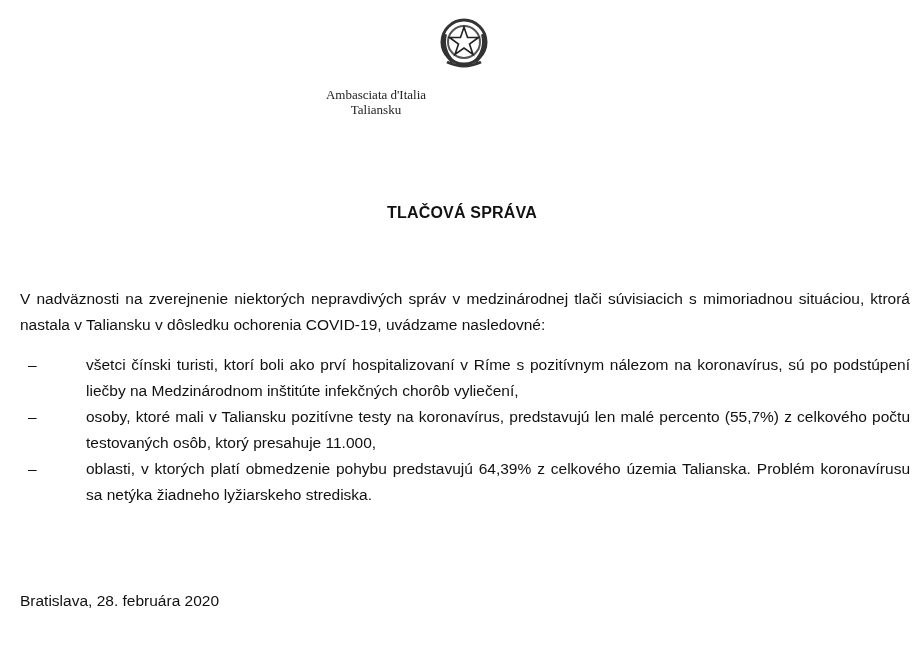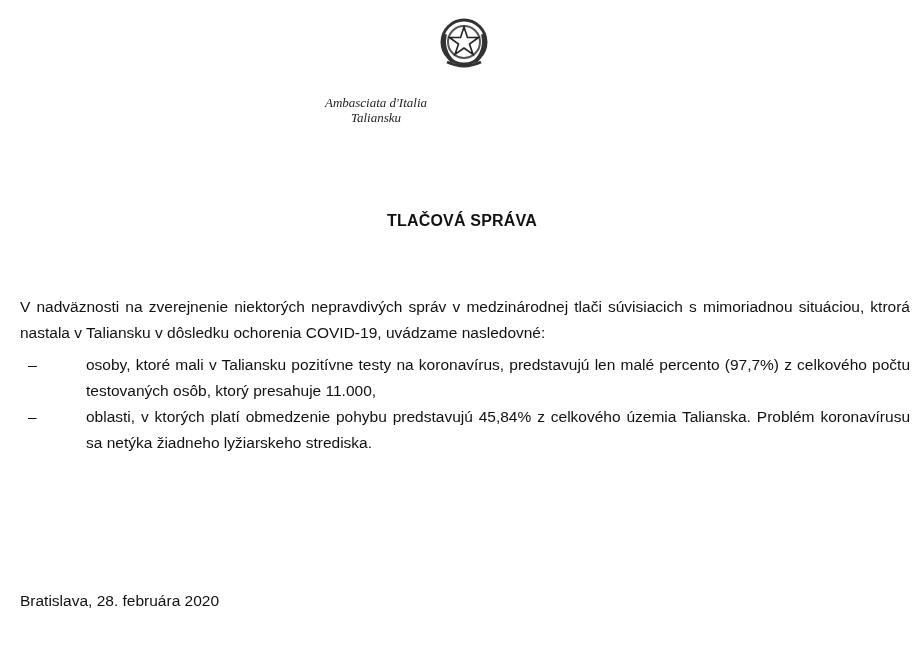--- a/index.html
+++ b/index.html
@@ -1,23 +1,23 @@
 <!DOCTYPE html>
 <html><head>
 <meta charset="utf-8">
 <style>
   html, body { margin:0; padding:0; background:#ffffff; }
   body { width:924px; height:660px; position:relative; overflow:hidden; color:#111; }
   .emblem { position:absolute; left:437px; top:14px; width:54px; height:58px; }
   .emb-name { position:absolute; left:0; width:752px; text-align:center;
-    font-family:"Liberation Serif", serif; font-style:italic; font-size:13px; line-height:15px; color:#222;margin-top:8px; }
-  .title { position:absolute; top:212px; left:0; width:924px; text-align:center;
+    font-family:"Liberation Serif", serif; font-size:13px; line-height:15px; color:#222; }
+  .title { position:absolute; top:204px; left:0; width:924px; text-align:center;
     font-family:"Liberation Sans", sans-serif; font-weight:bold; font-size:16px; letter-spacing:0.2px; }
   .body-text { font-family:"Liberation Sans", sans-serif; font-size:15.5px; line-height:26px; color:#111; }
-  .intro { position:absolute; left:20px; top:286px; width:890px; text-align:justify;margin-top:8px; }
+  .intro { position:absolute; left:20px; top:286px; width:890px; text-align:justify; }
   .list { position:absolute; left:28px; top:352px; width:882px; margin:0; padding:0; list-style:none; }
   .list li { position:relative; padding-left:58px; text-align:justify; }
   .list .dash { position:absolute; left:0; top:0; }
   .date { position:absolute; left:20px; top:588px; }
 </style>
 </head>
 <body>
 
 <div class="emblem">
   <svg width="54" height="58" viewBox="0 0 54 58">
@@ -31,24 +31,25 @@
 <div class="emb-name" style="top:87px">Ambasciata d'Italia</div>
 <div class="emb-name" style="top:102px">Taliansku</div>
 
 <div class="title">TLAČOVÁ SPRÁVA</div>
 
 <div class="intro body-text">V nadväznosti na zverejnenie niektorých nepravdivých správ v medzinárodnej tlači súvisiacich s mimoriadnou situáciou, ktrorá nastala v Taliansku v dôsledku ochorenia COVID-19, uvádzame nasledovné:</div>
 
 <ul class="list body-text">
   <li>
     <span class="dash">–</span>
+    <span>všetci čínski turisti, ktorí boli ako prví hospitalizovaní v Ríme s pozitívnym nálezom na koronavírus, sú po podstúpení liečby na Medzinárodnom inštitúte infekčných chorôb vyliečení,</span>
   </li>
   <li>
     <span class="dash">–</span>
-    <span>osoby, ktoré mali v Taliansku pozitívne testy na koronavírus, predstavujú len malé percento (97,7%) z celkového počtu testovaných osôb, ktorý presahuje 11.000,</span>
+    <span>osoby, ktoré mali v Taliansku pozitívne testy na koronavírus, predstavujú len malé percento (55,7%) z celkového počtu testovaných osôb, ktorý presahuje 11.000,</span>
   </li>
   <li>
     <span class="dash">–</span>
-    <span>oblasti, v ktorých platí obmedzenie pohybu predstavujú 45,84% z celkového územia Talianska. Problém koronavírusu sa netýka žiadneho lyžiarskeho strediska.</span>
+    <span>oblasti, v ktorých platí obmedzenie pohybu predstavujú 64,39% z celkového územia Talianska. Problém koronavírusu sa netýka žiadneho lyžiarskeho strediska.</span>
   </li>
 </ul>
 
 <div class="date body-text">Bratislava, 28. februára 2020</div>
 
 </body></html>

